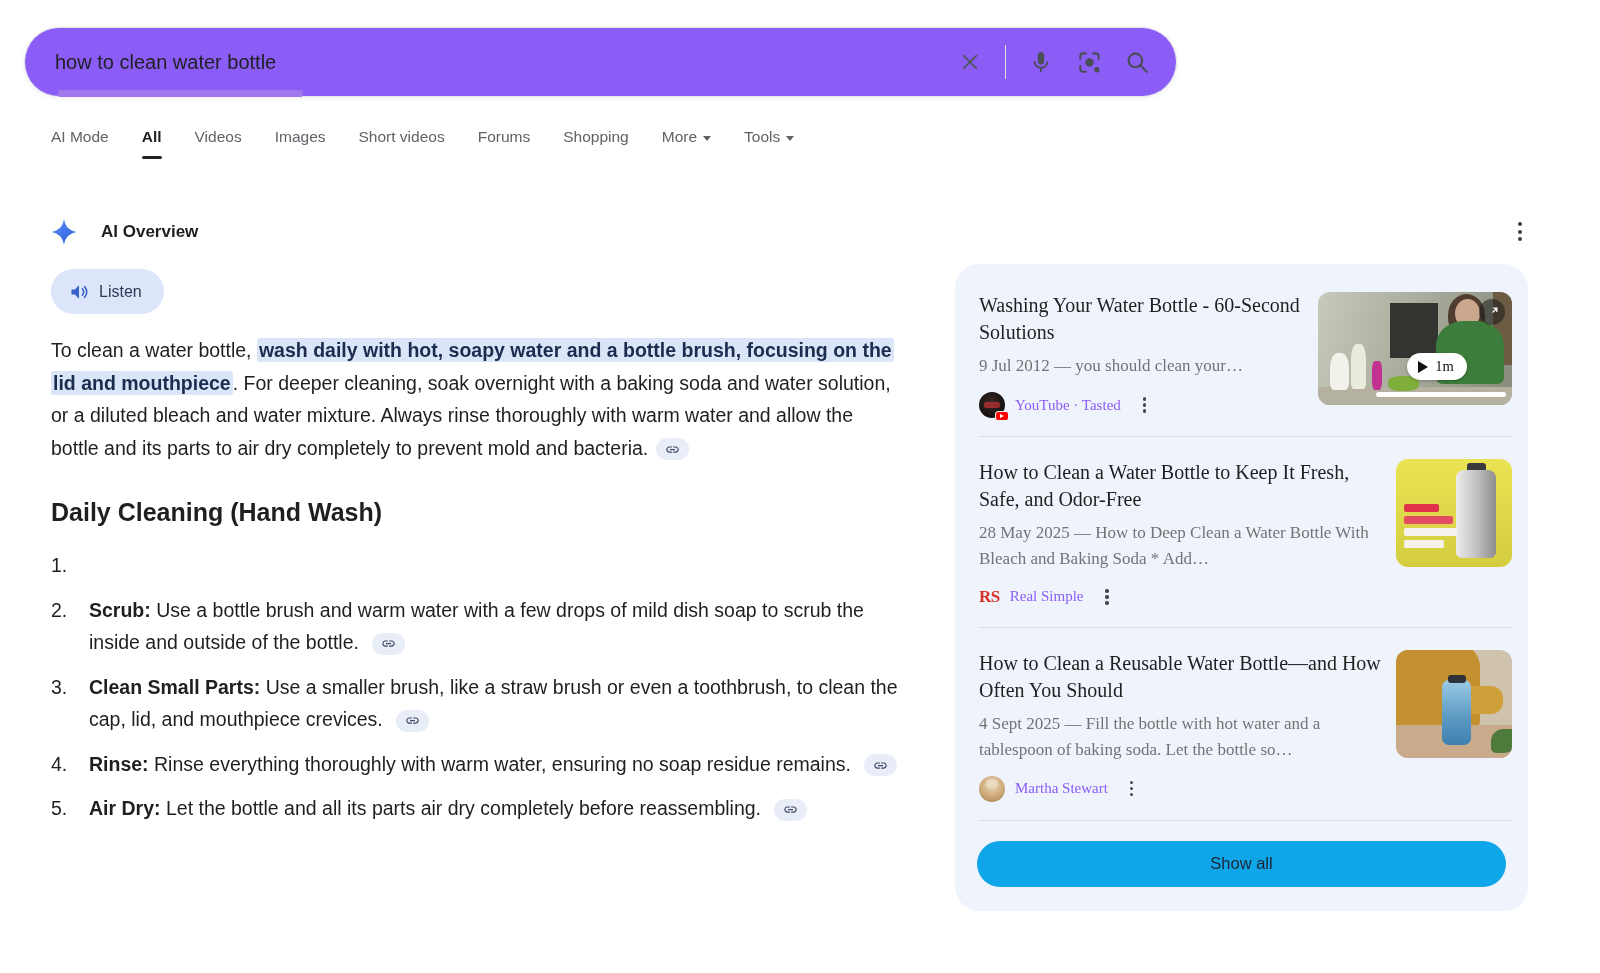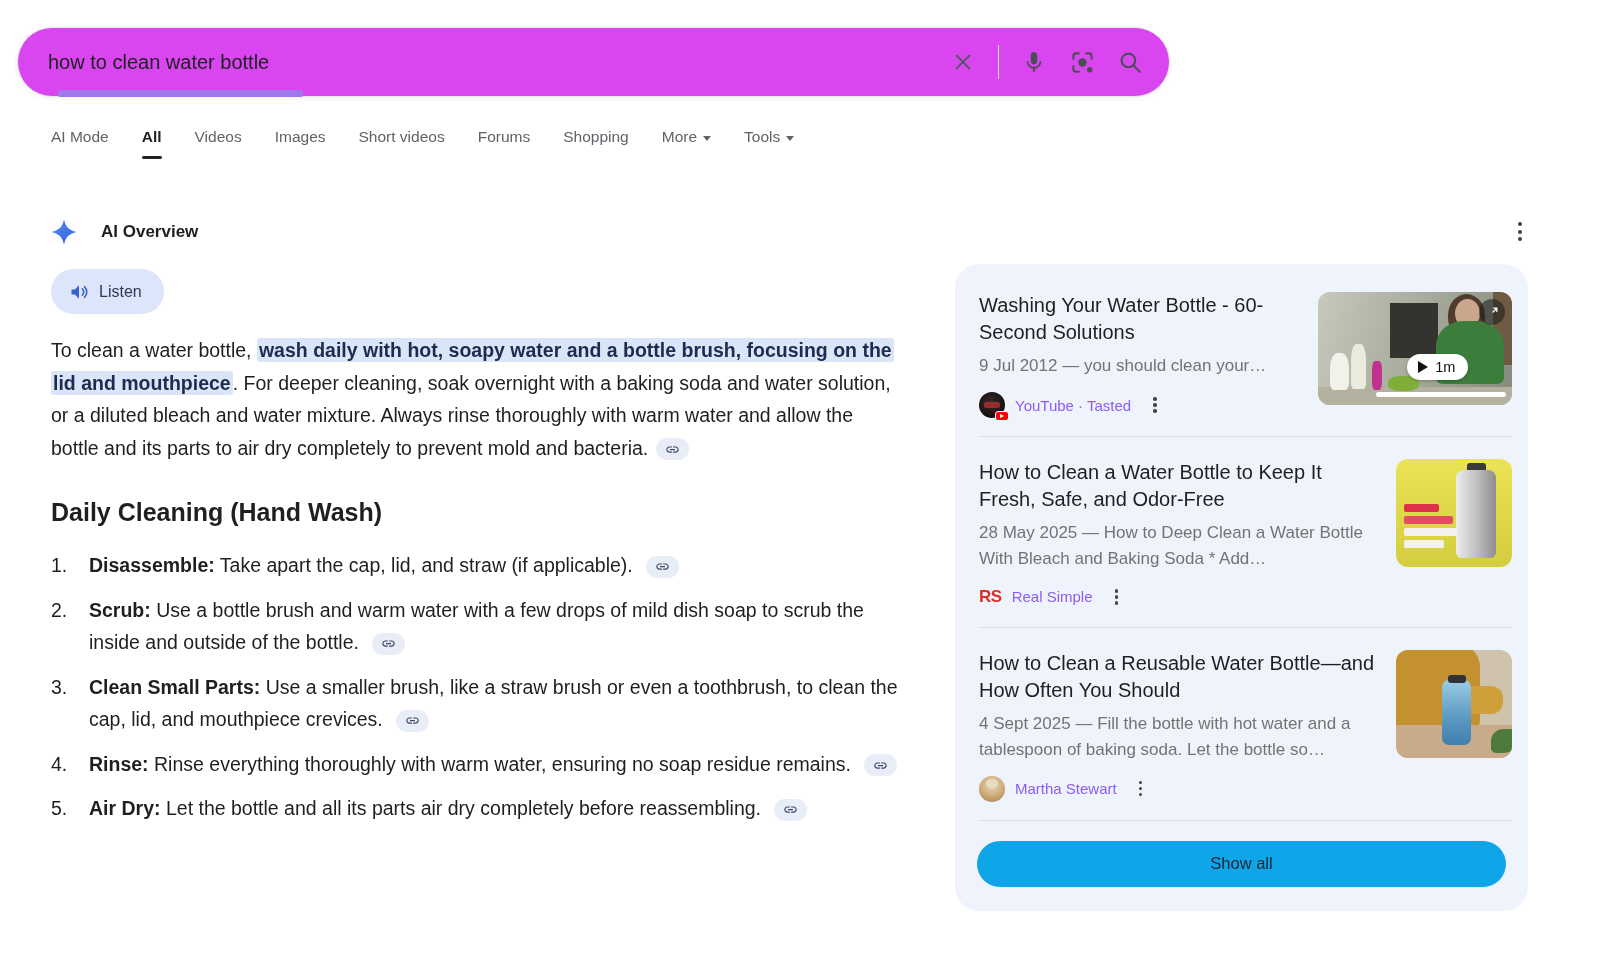--- a/index.html
+++ b/index.html
@@ -1,21 +1,21 @@
 <!DOCTYPE html>
 <html><head>
 <meta charset="utf-8">
 <style>
   * { box-sizing: border-box; margin: 0; padding: 0; }
   html,body { width:1600px; height:973px; background:#fff; overflow:hidden;
     font-family:"Liberation Sans", sans-serif; color:#1f1f1f; }
 
   
-  .search-pill { position:absolute; left:17px; top:27px; width:1153px; height:70px;
-    background:#d946ef; border:1px solid #e6e8ec; border-radius:35px;
+  .search-pill { position:absolute; left:24px; top:27px; width:1153px; height:70px;
+    background:#8b5cf6; border:1px solid #e6e8ec; border-radius:35px;
     box-shadow:0 1px 5px rgba(32,33,36,.08); display:flex; align-items:center; }
   .search-input { flex:1; border:none; outline:none; font-size:20px; color:#202124;
     padding-left:30px; background:transparent; font-family:"Liberation Sans",sans-serif; }
   .search-icons { display:flex; align-items:center; gap:22px; padding-right:26px; }
   .sdivider { width:1px; height:34px; background:#dfe1e5; }
   .sicon { width:26px; height:26px; display:flex; align-items:center; justify-content:center; cursor:pointer; }
   .loading-bar { position:absolute; left:58px; top:90px; width:245px; height:7px;
     background:#a077ec; border-radius:2px; z-index:3; }
 
   
@@ -48,21 +48,21 @@
     background:#e9edf8; border-radius:11px; vertical-align:middle; margin-left:8px; cursor:pointer; }
   .sect-heading { font-size:25px; font-weight:bold; color:#1f1f1f; margin-top:34px; }
   ol.steps { list-style:none; margin-top:22px; }
   ol.steps li { display:flex; font-size:19.5px; line-height:32.5px; margin-bottom:12px; }
   .step-num { width:38px; flex:0 0 38px; }
   .step-body b { font-weight:bold; }
 
   
   .panel { position:absolute; left:955px; top:264px; width:573px; background:#eff3fc;
     border-radius:24px; padding:6px 0 24px 0; }
-  .card { display:flex; gap:14px; padding:22px 16px 18px 24px; cursor:pointer; }
+  .card { display:flex; gap:14px; padding:22px 16px 18px 24px; cursor:pointer;font-family:Liberation Serif, serif; }
   .card-text { flex:1; min-width:0; }
   .card-title { font-size:20px; line-height:27px; color:#1f1f1f; }
   .card-snippet { font-size:17px; line-height:26px; color:#737373; margin-top:7px; }
   .card-source { display:flex; align-items:center; gap:10px; margin-top:13px; }
   .card-source .label { font-size:15px; color:#8b5cf6; }
   .src-kebab { display:flex; flex-direction:column; gap:2.5px; margin-left:8px; padding:4px; cursor:pointer; }
   .src-kebab i { width:3.5px; height:3.5px; border-radius:50%; background:#444746; display:block; }
   .divider { height:1px; background:#d8dce8; margin:0 16px 0 24px; }
 
   .avatar { width:26px; height:26px; border-radius:50%; position:relative; flex:0 0 26px; }
@@ -211,25 +211,20 @@
         <svg width="15" height="15" viewBox="0 0 24 24" fill="#3c4a66">
           <path d="M3.9 12c0-1.71 1.39-3.1 3.1-3.1h4V7H7c-2.76 0-5 2.24-5 5s2.24 5 5 5h4v-1.9H7c-1.71 0-3.1-1.39-3.1-3.1zM8 13h8v-2H8v2zm9-6h-4v1.9h4c1.71 0 3.1 1.39 3.1 3.1s-1.39 3.1-3.1 3.1h-4V17h4c2.76 0 5-2.24 5-5s-2.24-5-5-5z"></path>
         </svg>
       </span></p>
 
   <h2 class="sect-heading">Daily Cleaning (Hand Wash)</h2>
 
   <ol class="steps">
     <li>
       <span class="step-num">1.</span>
-      <span class="step-body"><b>Disassemble:</b><span> Take apart the cap, lid, and straw (if applicable). </span><span class="chip">
-            <svg width="15" height="15" viewBox="0 0 24 24" fill="#3c4a66">
-              <path d="M3.9 12c0-1.71 1.39-3.1 3.1-3.1h4V7H7c-2.76 0-5 2.24-5 5s2.24 5 5 5h4v-1.9H7c-1.71 0-3.1-1.39-3.1-3.1zM8 13h8v-2H8v2zm9-6h-4v1.9h4c1.71 0 3.1 1.39 3.1 3.1s-1.39 3.1-3.1 3.1h-4V17h4c2.76 0 5-2.24 5-5s-2.24-5-5-5z"></path>
-            </svg>
-          </span></span>
     </li>
     <li>
       <span class="step-num">2.</span>
       <span class="step-body"><b>Scrub:</b><span> Use a bottle brush and warm water with a few drops of mild dish soap to scrub the inside and outside of the bottle. </span><span class="chip">
             <svg width="15" height="15" viewBox="0 0 24 24" fill="#3c4a66">
               <path d="M3.9 12c0-1.71 1.39-3.1 3.1-3.1h4V7H7c-2.76 0-5 2.24-5 5s2.24 5 5 5h4v-1.9H7c-1.71 0-3.1-1.39-3.1-3.1zM8 13h8v-2H8v2zm9-6h-4v1.9h4c1.71 0 3.1 1.39 3.1 3.1s-1.39 3.1-3.1 3.1h-4V17h4c2.76 0 5-2.24 5-5s-2.24-5-5-5z"></path>
             </svg>
           </span></span>
     </li>
     <li>

